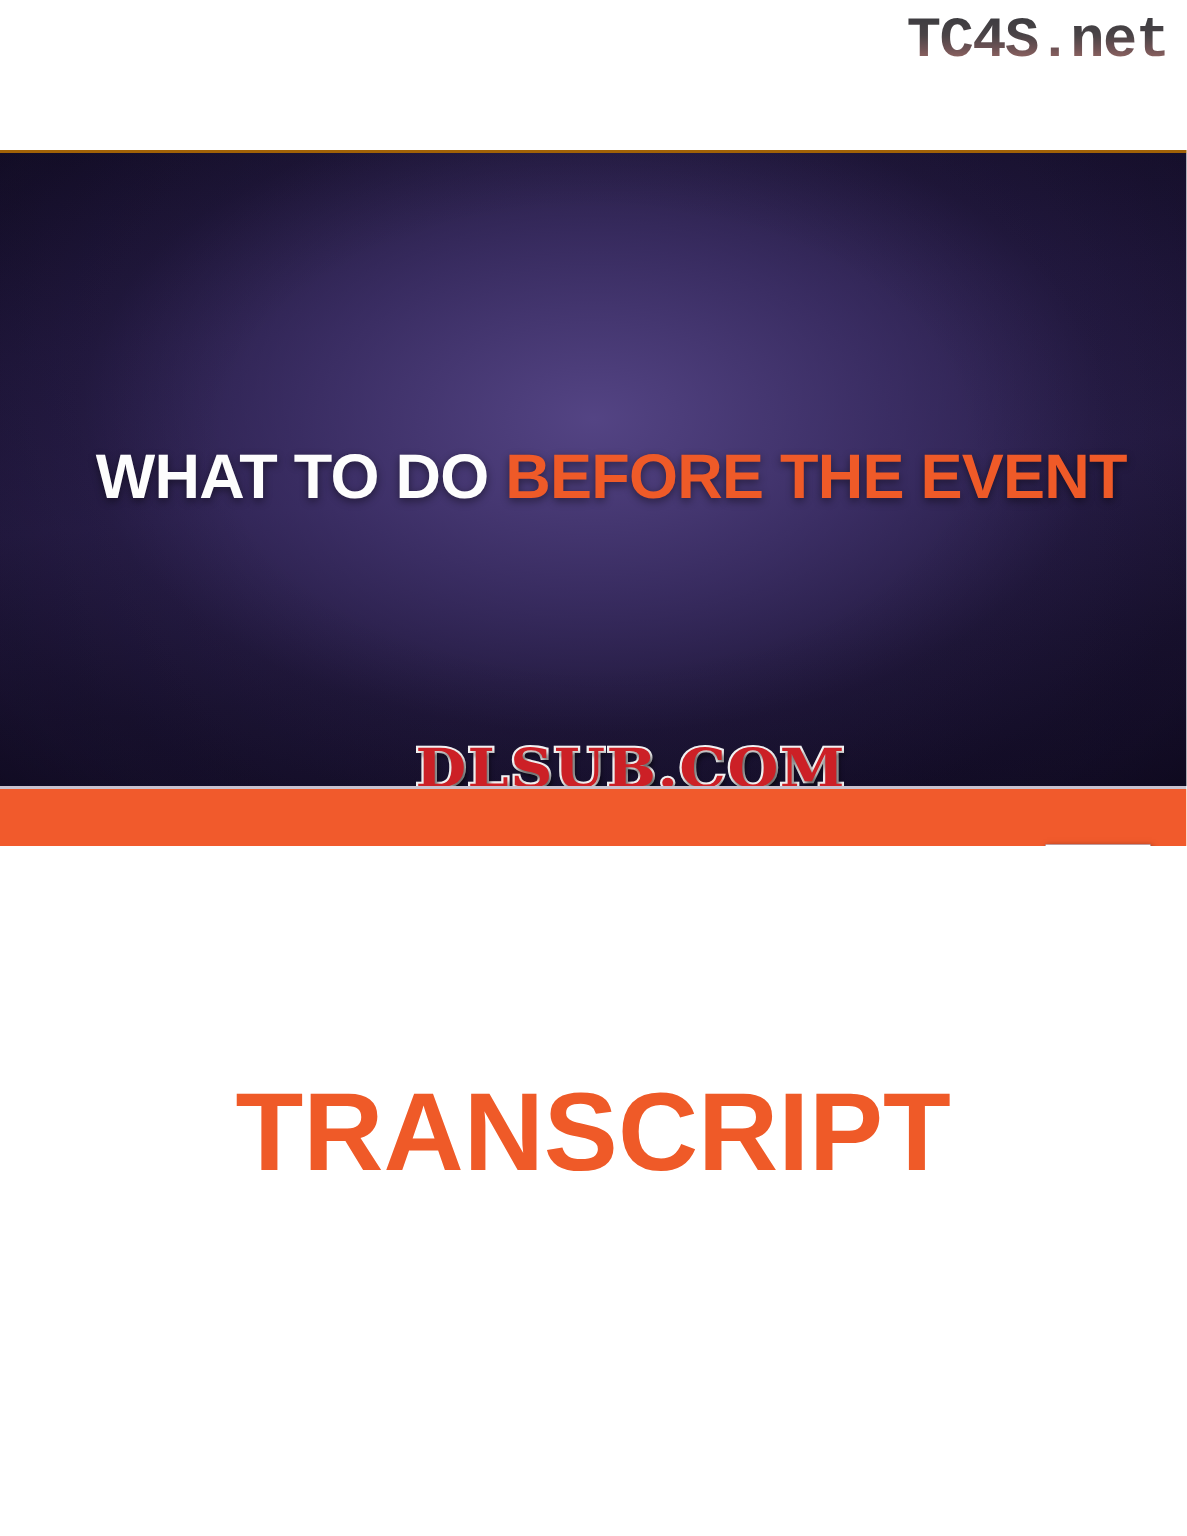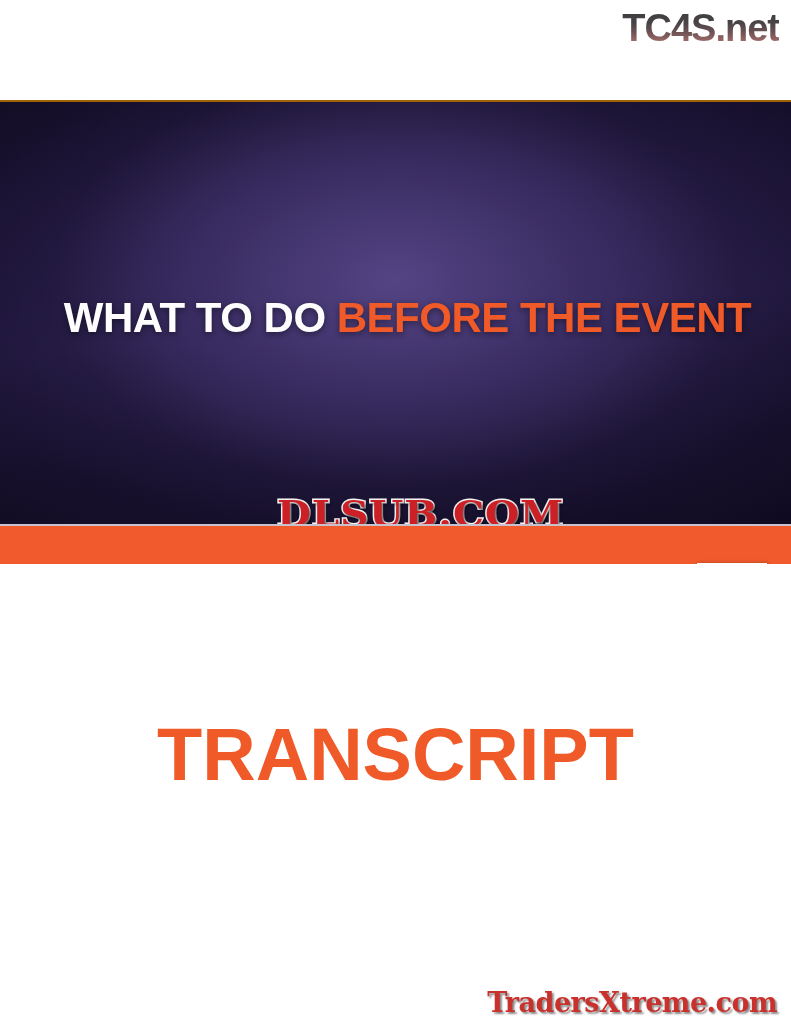--- a/index.html
+++ b/index.html
@@ -27,21 +27,21 @@
   .top-watermark {
     position: absolute;
     top: 0px;
     right: 12px;
     height: 56px;
     display: flex;
     align-items: center;
     justify-content: flex-end;
   }
   .tc4s-text {
-    font-family: Liberation Sans, sans-serif;
+    font-family: Liberation Mono, monospace;
     font-size: 38px;
     font-weight: bold;
     letter-spacing: -1px;
     line-height: 1;
     background: linear-gradient(180deg,
                 #3b3b3f 0%,
                 #4a4447 38%,
                 #6f5355 62%,
                 #9c6a66 85%,
                 #b98d85 100%);
@@ -226,17 +226,14 @@
     <div class="yen-logo">
       
       
       
       
     </div>
   </div>
 
   <div class="transcript">TRANSCRIPT</div>
 
-  <div class="footer-watermark">
-    <span class="txw-text">TradersXtreme.com</span>
-  </div>
 
 </div>
 
 </body></html>

